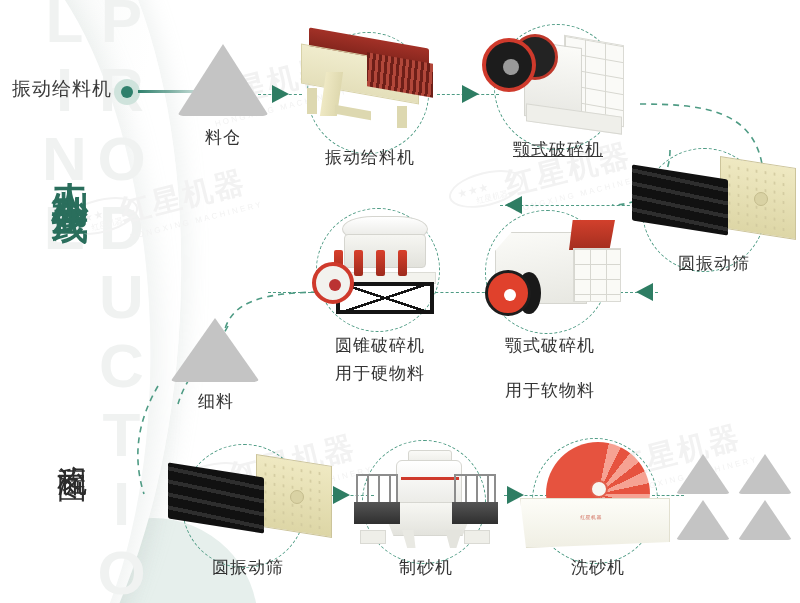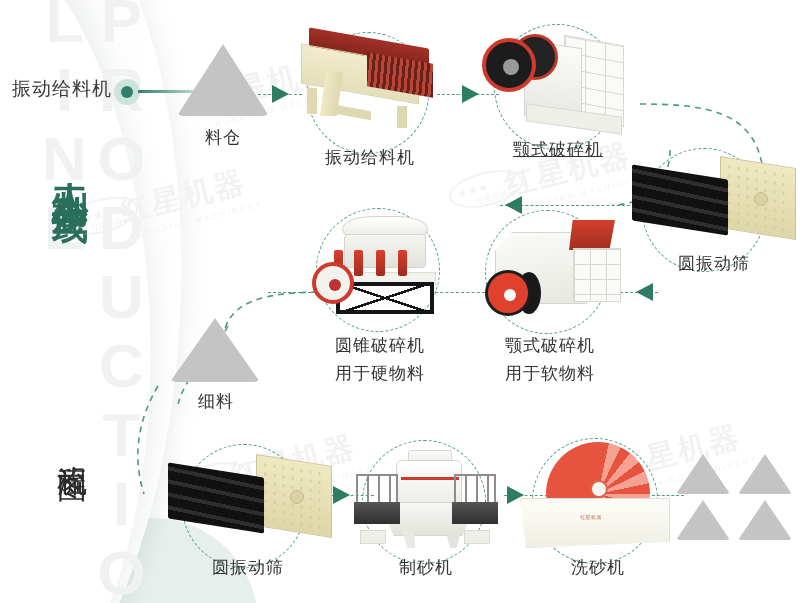--- a/index.html
+++ b/index.html
@@ -345,21 +345,21 @@
   <div class="node" style="left:465px;top:206px;width:170px;height:190px;">
     <div class="dashring" style="left:20px;top:4px;width:124px;height:124px;"></div>
     <div class="mach" style="left:12px;top:12px;width:150px;height:110px;">
       <div class="ic-body"></div>
       <div class="ic-hopper"></div>
       <div class="ic-cells"></div>
       <div class="ic-pulley"></div>
       <div class="ic-wheel"></div>
     </div>
     <div class="node-caption" style="top:128px;">颚式破碎机</div>
-    <div class="node-caption" style="top:156px;">用于软物料</div>
+    <div class="node-caption" style="top:173px;">用于软物料</div>
   </div>
 
   <div class="node" style="left:168px;top:318px;width:96px;height:100px;">
     <div class="tri" style="--hw:45px;--h:64px;left:2px;top:0px;border-radius:6px;"></div>
     <div class="node-caption" style="top:72px;">细料</div>
   </div>
 
   <div class="node" style="left:160px;top:432px;width:176px;height:150px;">
     <div class="dashring" style="left:22px;top:12px;width:124px;height:124px;"></div>
     <div class="mach" style="left:8px;top:22px;width:170px;height:100px;">

